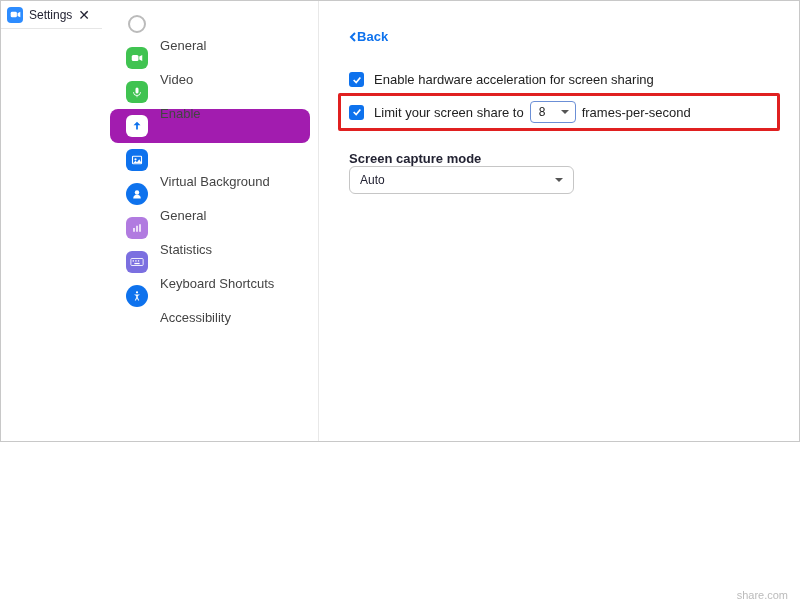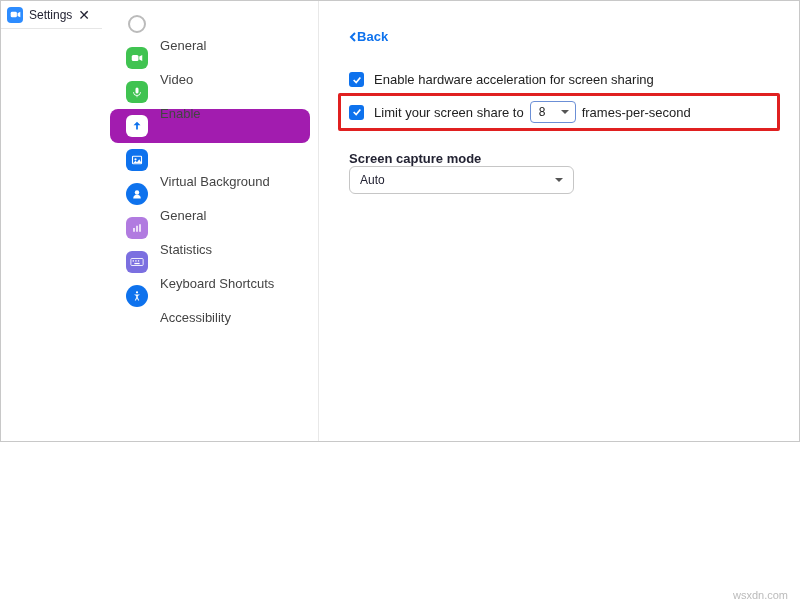--- a/index.html
+++ b/index.html
@@ -174,13 +174,13 @@
 
       <div class="section-title">Screen capture mode</div>
       <div class="mode-select">
         <span>Auto</span>
       </div>
 
       
     </div>
   </div>
 </div>
-<div class="watermark">wsxdn.com</div>
+<div class="watermark">share.com</div>
 
 </body></html>

